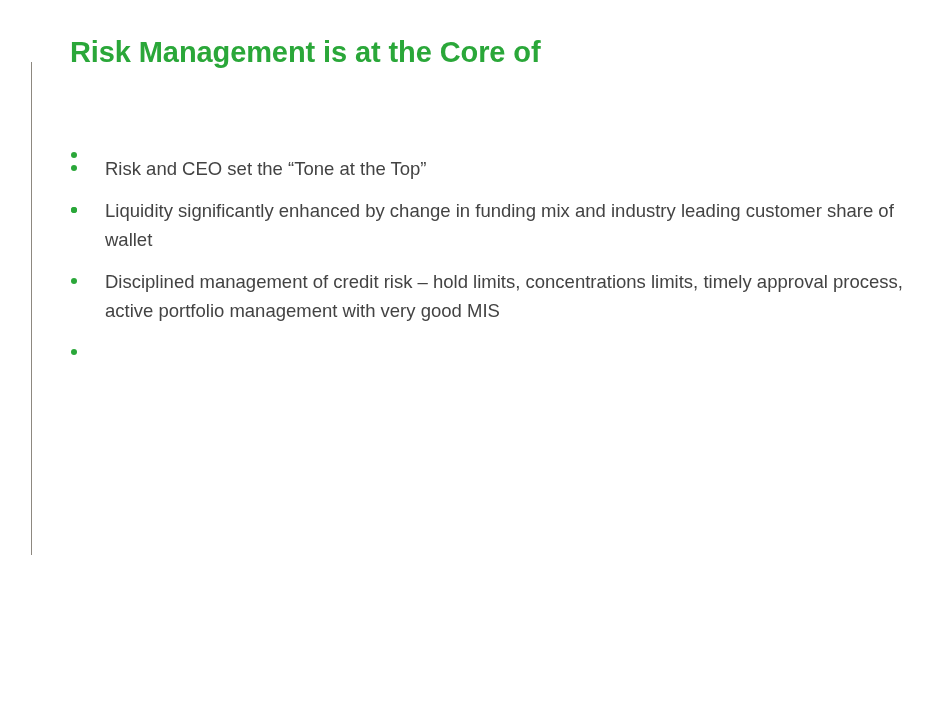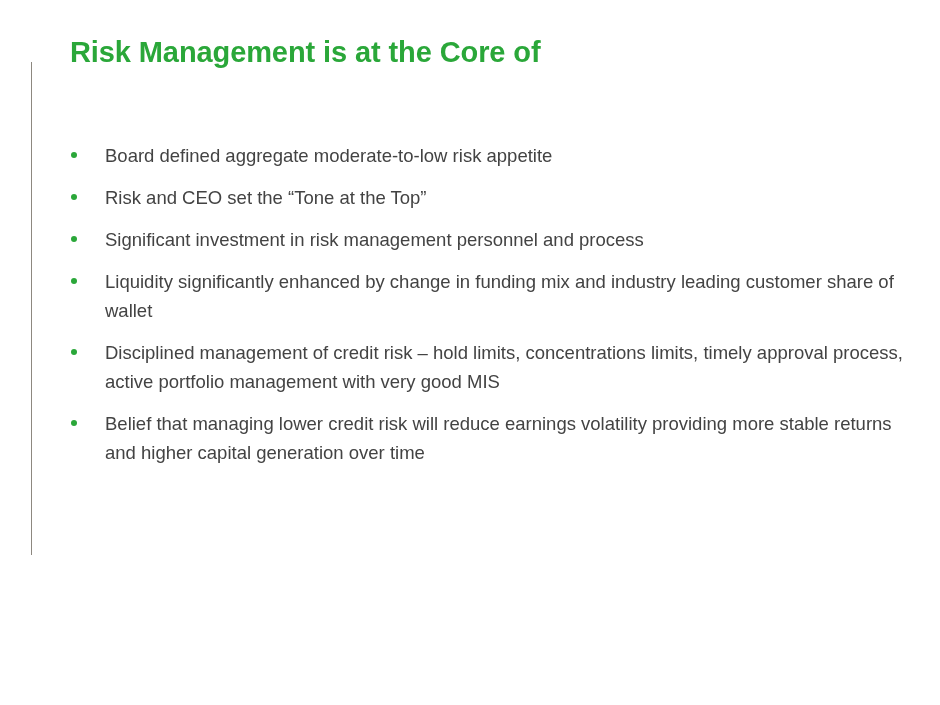--- a/index.html
+++ b/index.html
@@ -117,41 +117,38 @@
 
   <div class="frame"></div>
 
   <div class="title">
     <div>Risk Management is at the Core of</div>
   </div>
 
   <div class="bullets">
     <div class="bullet-row">
       <span class="bullet-dot"></span>
-      <span>Board defined aggregate moderate-to-low risk appetite</span>
     </div>
     <div class="bullet-row">
       <span class="bullet-dot"></span>
       <span>Risk and CEO set the “Tone at the Top”</span>
     </div>
     <div class="bullet-row">
       <span class="bullet-dot"></span>
-      <span>Significant investment in risk management personnel and process</span>
     </div>
     <div class="bullet-row">
       <span class="bullet-dot"></span>
       <span>Liquidity significantly enhanced by change in funding mix and industry leading customer share of wallet</span>
     </div>
     <div class="bullet-row">
       <span class="bullet-dot"></span>
       <span>Disciplined management of credit risk – hold limits, concentrations limits, timely approval process, active portfolio management with very good MIS</span>
     </div>
     <div class="bullet-row">
       <span class="bullet-dot"></span>
-      <span>Belief that managing lower credit risk will reduce earnings volatility providing more stable returns and higher capital generation over time</span>
     </div>
   </div>
 
   <div class="footer-logo">
     <svg class="logo-mark" viewBox="0 0 58 62">
       <polygon points="29,1 56,16 56,46 29,61 2,46 2,16" fill="#7ab648"></polygon>
       <g fill="#ffffff">
         <rect x="12" y="13" width="5" height="36"></rect>
         <rect x="20" y="13" width="5" height="13"></rect>
         <rect x="20" y="30" width="18" height="5"></rect>

